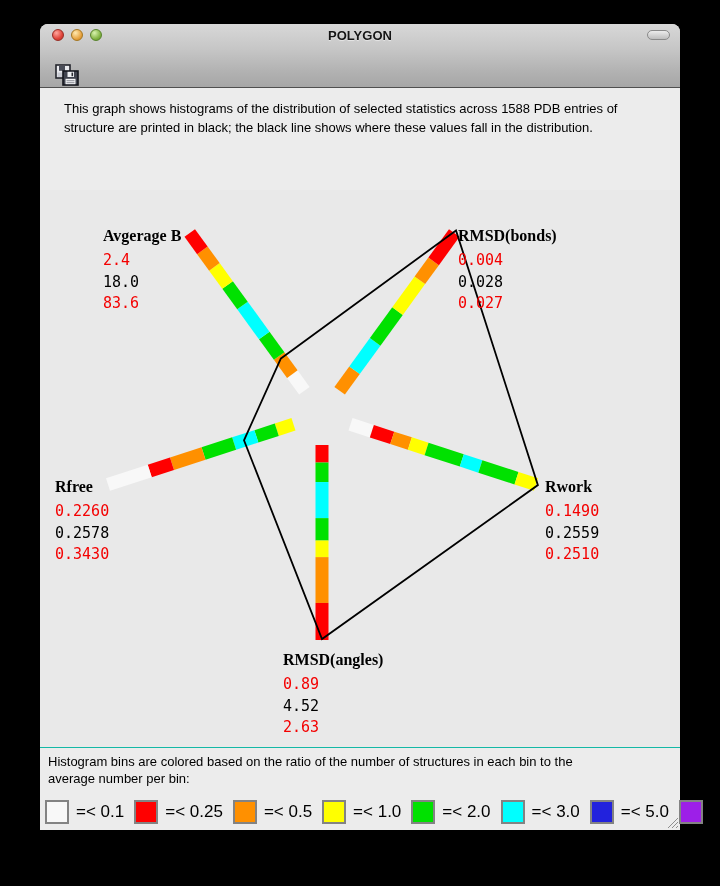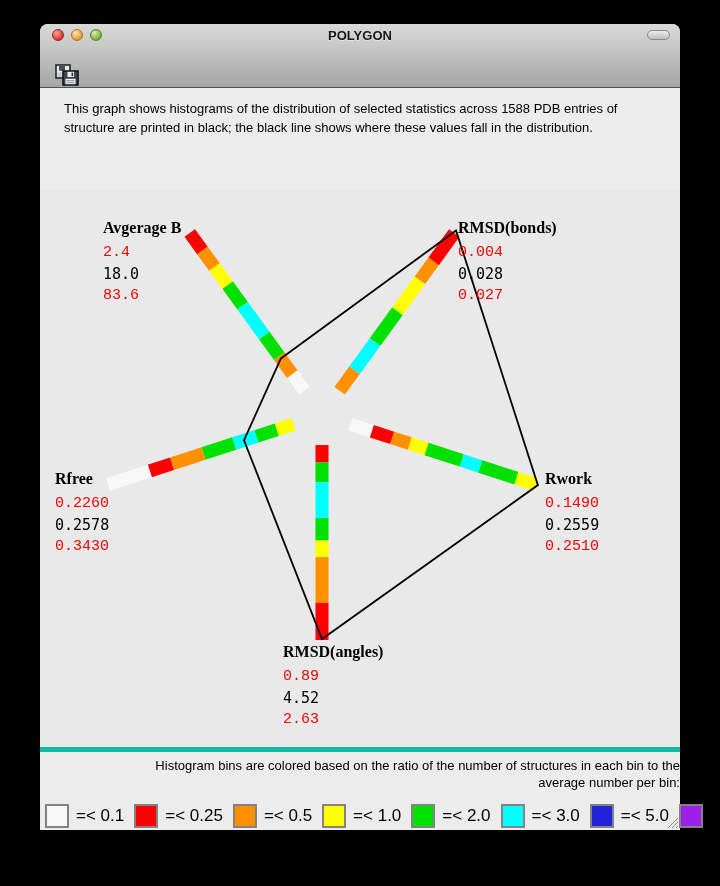--- a/index.html
+++ b/index.html
@@ -32,27 +32,27 @@
          border:1px solid #939393;border-radius:5px;box-shadow:0 1px 1px rgba(0,0,0,.22);
          font-size:13px;line-height:24px;box-sizing:border-box;padding-left:10px;color:#000;}
   .popup-arrows{position:absolute;right:0;top:0;bottom:0;width:20px;border-radius:0 4px 4px 0;
                 background:linear-gradient(#bdd3f7 0%,#86abee 48%,#5e8ee6 52%,#86abee 100%);
                 border-left:1px solid #9aa7c2;display:flex;flex-direction:column;align-items:center;justify-content:center;gap:2px;}
   .arr-up{width:0;height:0;border-left:4px solid transparent;border-right:4px solid transparent;border-bottom:5px solid #000;}
   .arr-dn{width:0;height:0;border-left:4px solid transparent;border-right:4px solid transparent;border-top:5px solid #000;}
   
   .plot{position:absolute;left:0;top:166px;width:640px;height:557px;background:#e9e9e9;}
   .plot svg{position:absolute;left:0;top:0;}
-  .axis-block{position:absolute;}
+  .axis-block{position:absolute;margin-top:8px;}
   .axis-title{font-family:"Liberation Serif",serif;font-weight:bold;font-size:16px;color:#000;margin-bottom:5px;white-space:nowrap;}
   .axis-val{font-family:"DejaVu Sans Mono",monospace;font-size:15px;line-height:21.5px;white-space:nowrap;}
-  .axis-val.red{color:#f40000;font-family:Liberation Mono, monospace;}
+  .axis-val.red{color:#f40000;}
   .axis-val.black{color:#000;}
   
-  .footer{position:absolute;left:0;top:723px;width:640px;height:83px;background:#ececec;border-top:5px solid #14b8a6;box-sizing:border-box;text-align:right;}
+  .footer{position:absolute;left:0;top:723px;width:640px;height:83px;background:#ececec;border-top:1px solid #14b8a6;box-sizing:border-box;}
   .footer-line{margin-left:8px;font-size:13px;line-height:17px;color:#000;white-space:pre;}
   .footer-text{padding-top:5px;}
   .legend-row{position:absolute;left:5px;top:52px;display:flex;align-items:center;}
   .swatch{display:inline-block;width:20px;height:20px;border:2px solid #838383;margin-right:7px;flex:none;}
   .legend-label{font-size:17px;color:#000;margin-right:10px;white-space:pre;flex:none;}
   .resize-grip{position:absolute;right:1px;bottom:1px;width:14px;height:14px;}
 </style>
 </head>
 <body>
 

